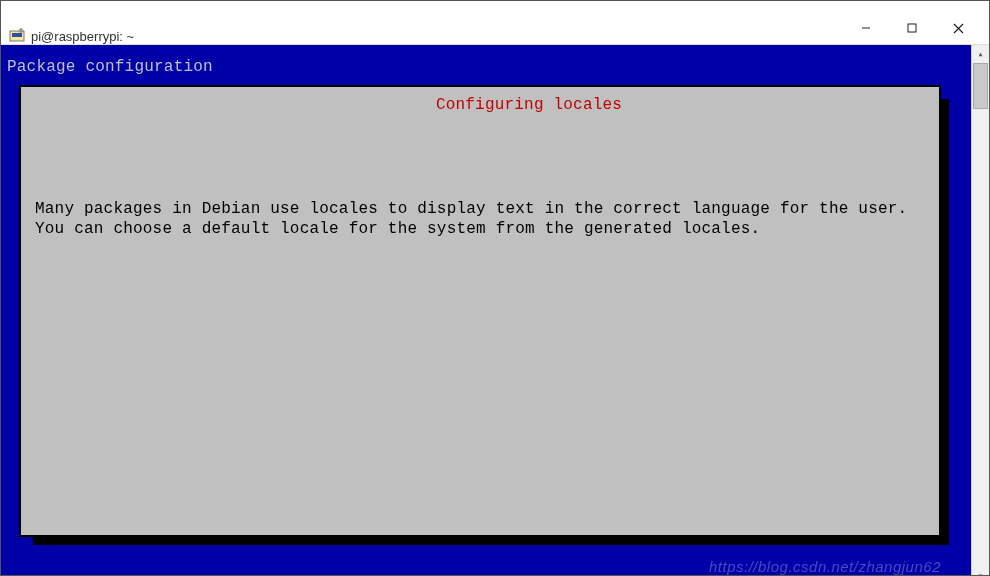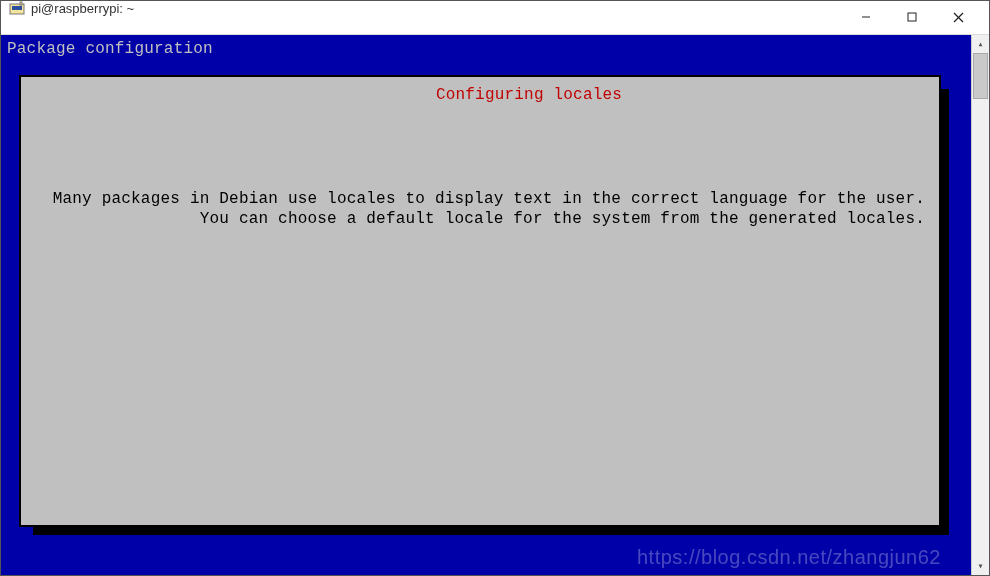--- a/index.html
+++ b/index.html
@@ -7,25 +7,25 @@
     margin: 0;
     font-family: "Consolas", "Menlo", "Courier New", monospace;
     font-size: 16px;
     background: #fff;
     width: 990px;
     height: 576px;
     overflow: hidden;
     border: 1px solid #555;
   }
   .titlebar {
-    height: 34px;
+    height: 44px;
     background: #fff;
     border-bottom: 1px solid #ddd;
     display: flex;
-    align-items: flex-start;
+    align-items: flex-end;
     padding: 0 8px;
   }
   .titlebar .putty-ico {
     width: 16px; height: 16px; margin-right: 6px;
     display:inline-block;
   }
   .titlebar .title {
     flex: 1;
     font-family: "Segoe UI", Tahoma, sans-serif;
     font-size: 13px;
@@ -47,20 +47,21 @@
     flex: 1;
     background: #0000a8; 
     color: #c0c0c0;
     padding: 4px 6px 4px 6px;
     position: relative;
     line-height: 1.25em;
     letter-spacing: 0.2px;
   }
   .pkgconf {
     color: #c0c0c0;
+    margin-top: 8px;
   }
   .shadow-wrap {
     position: absolute;
     top: 40px; left: 18px; right: 30px; bottom: 48px;
   }
   .dlg-shadow {
     position: absolute;
     top: 14px; left: 14px; right: -8px; bottom: -8px;
     background: #000;
   }
@@ -79,43 +80,43 @@
     text-align: center;
   }
   .dlg-title {
     background: #c0c0c0;
     color: #c00000;
     padding: 0 6px;
     font-family: Liberation Mono, monospace;
   }
   .body-text {
     margin-top: 2px;
-    text-align: right;
   }
   .scrollbar {
     width: 18px;
     background: #f0f0f0;
     border-left: 1px solid #ccc;
     position: relative;
   }
   .scrollbar .up, .scrollbar .down {
     height: 18px; width: 100%;
     display:flex;align-items:center;justify-content:center;
     font-size: 10px; color:#555; background:#f0f0f0;
   }
   .scrollbar .thumb {
     position: absolute; top: 18px; left: 1px; right:1px; height: 46px;
     background: #c9c9c9; border: 1px solid #aaa;
   }
   .watermark {
     position: absolute;
     right: 30px; bottom: 8px;
     color: rgba(255,255,255,0.28);
+    font-style: italic;
     font-family: "Segoe UI", sans-serif;
-    font-size: 20px;
+    font-size: 15px;
     letter-spacing: 0.5px;
   }
 </style>
 </head>
 <body>
 
 <div class="titlebar">
   <span class="putty-ico">
     <svg viewBox="0 0 16 16">
         <rect x="1" y="3" width="14" height="10" fill="#f6e39c" stroke="#777"></rect>

